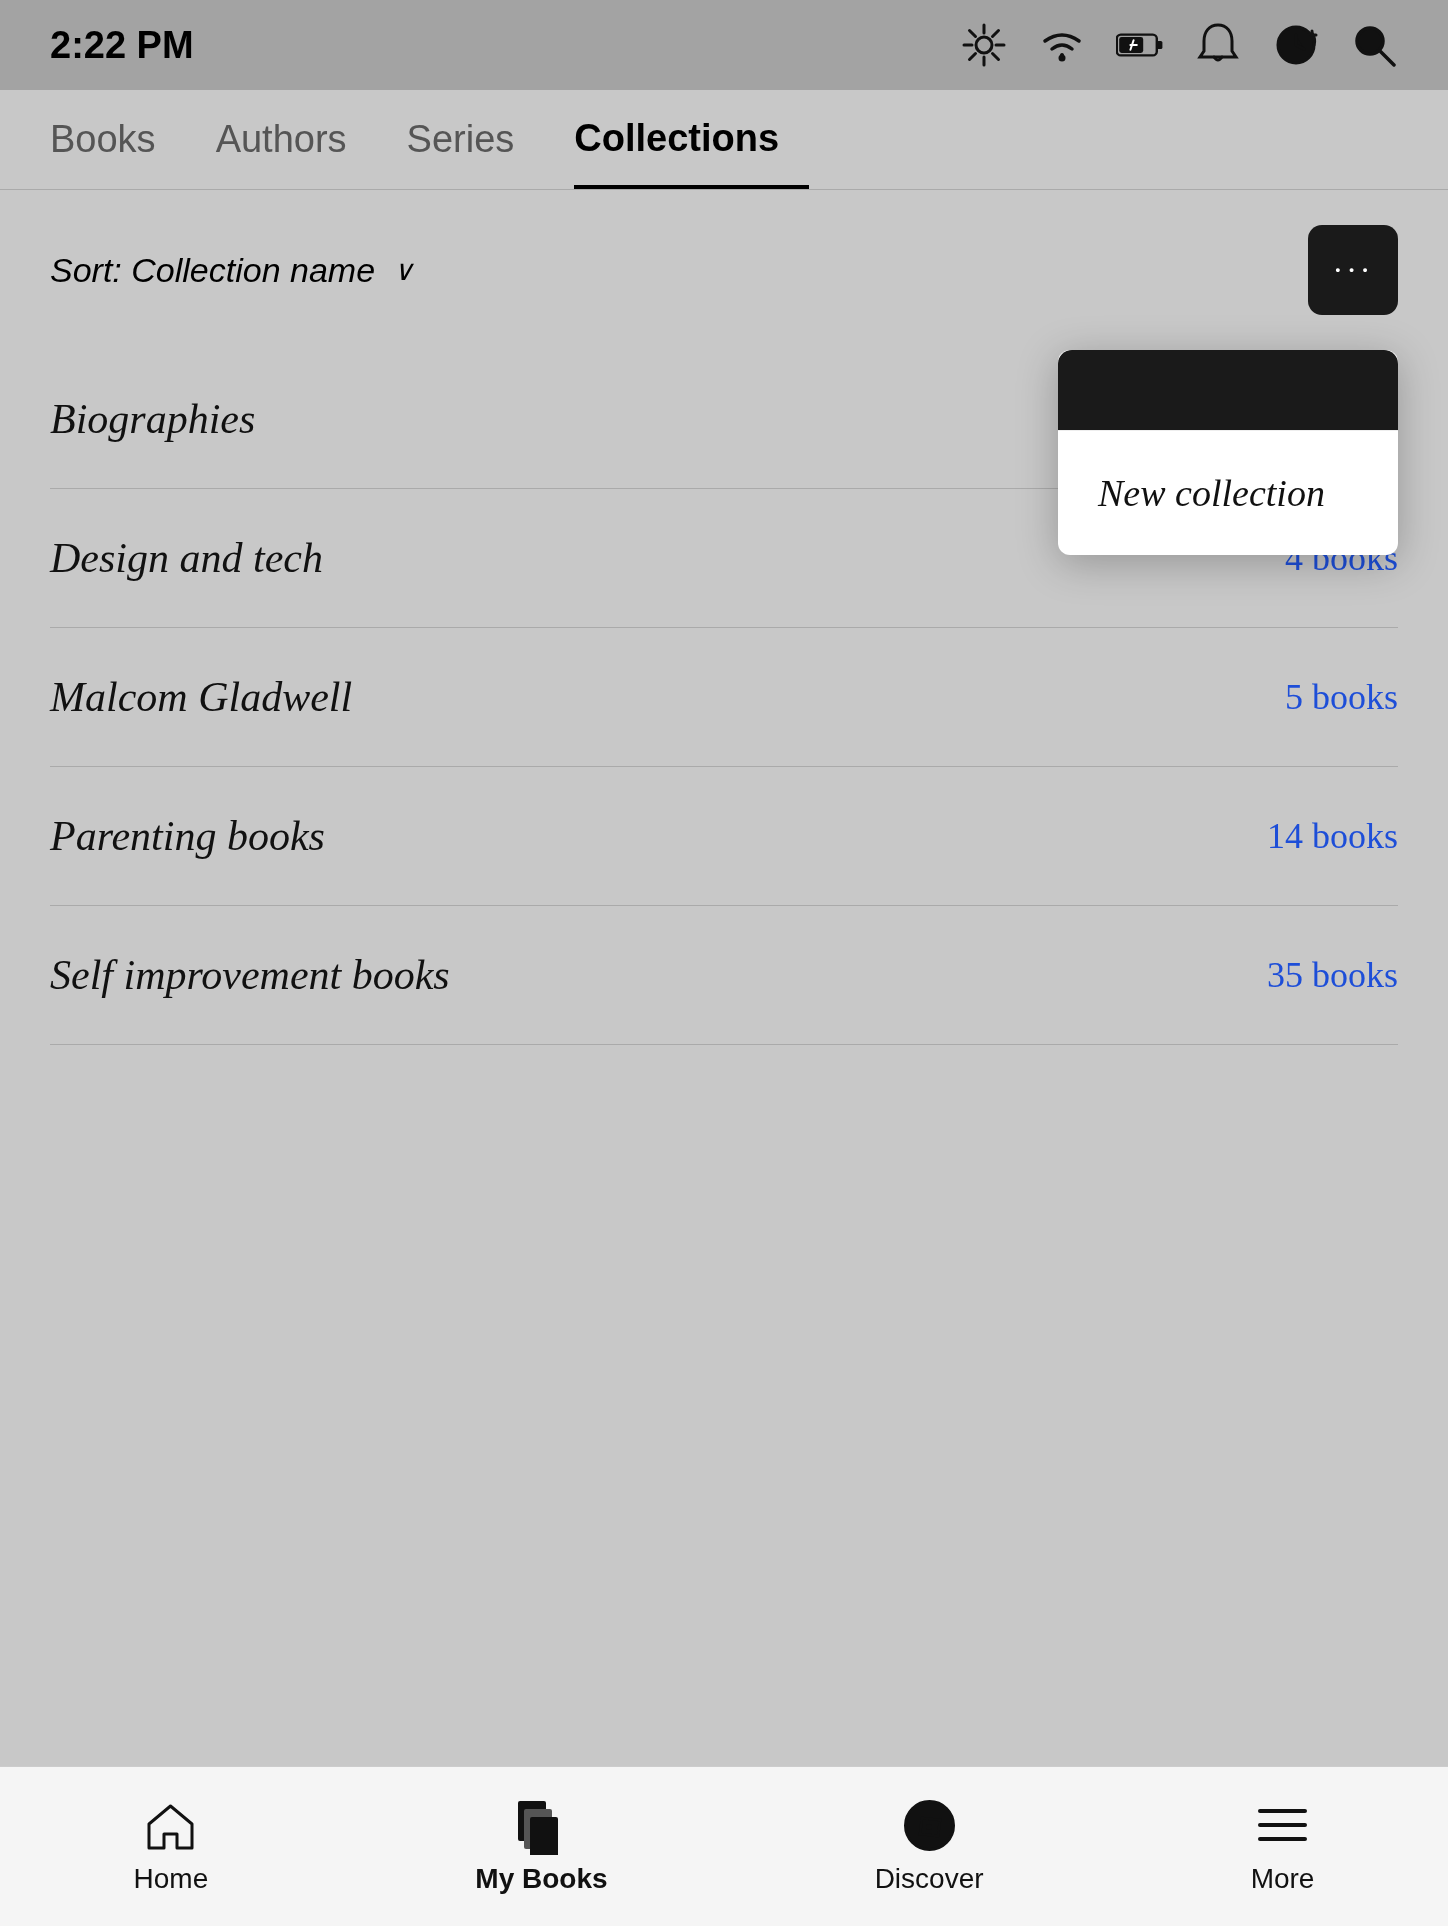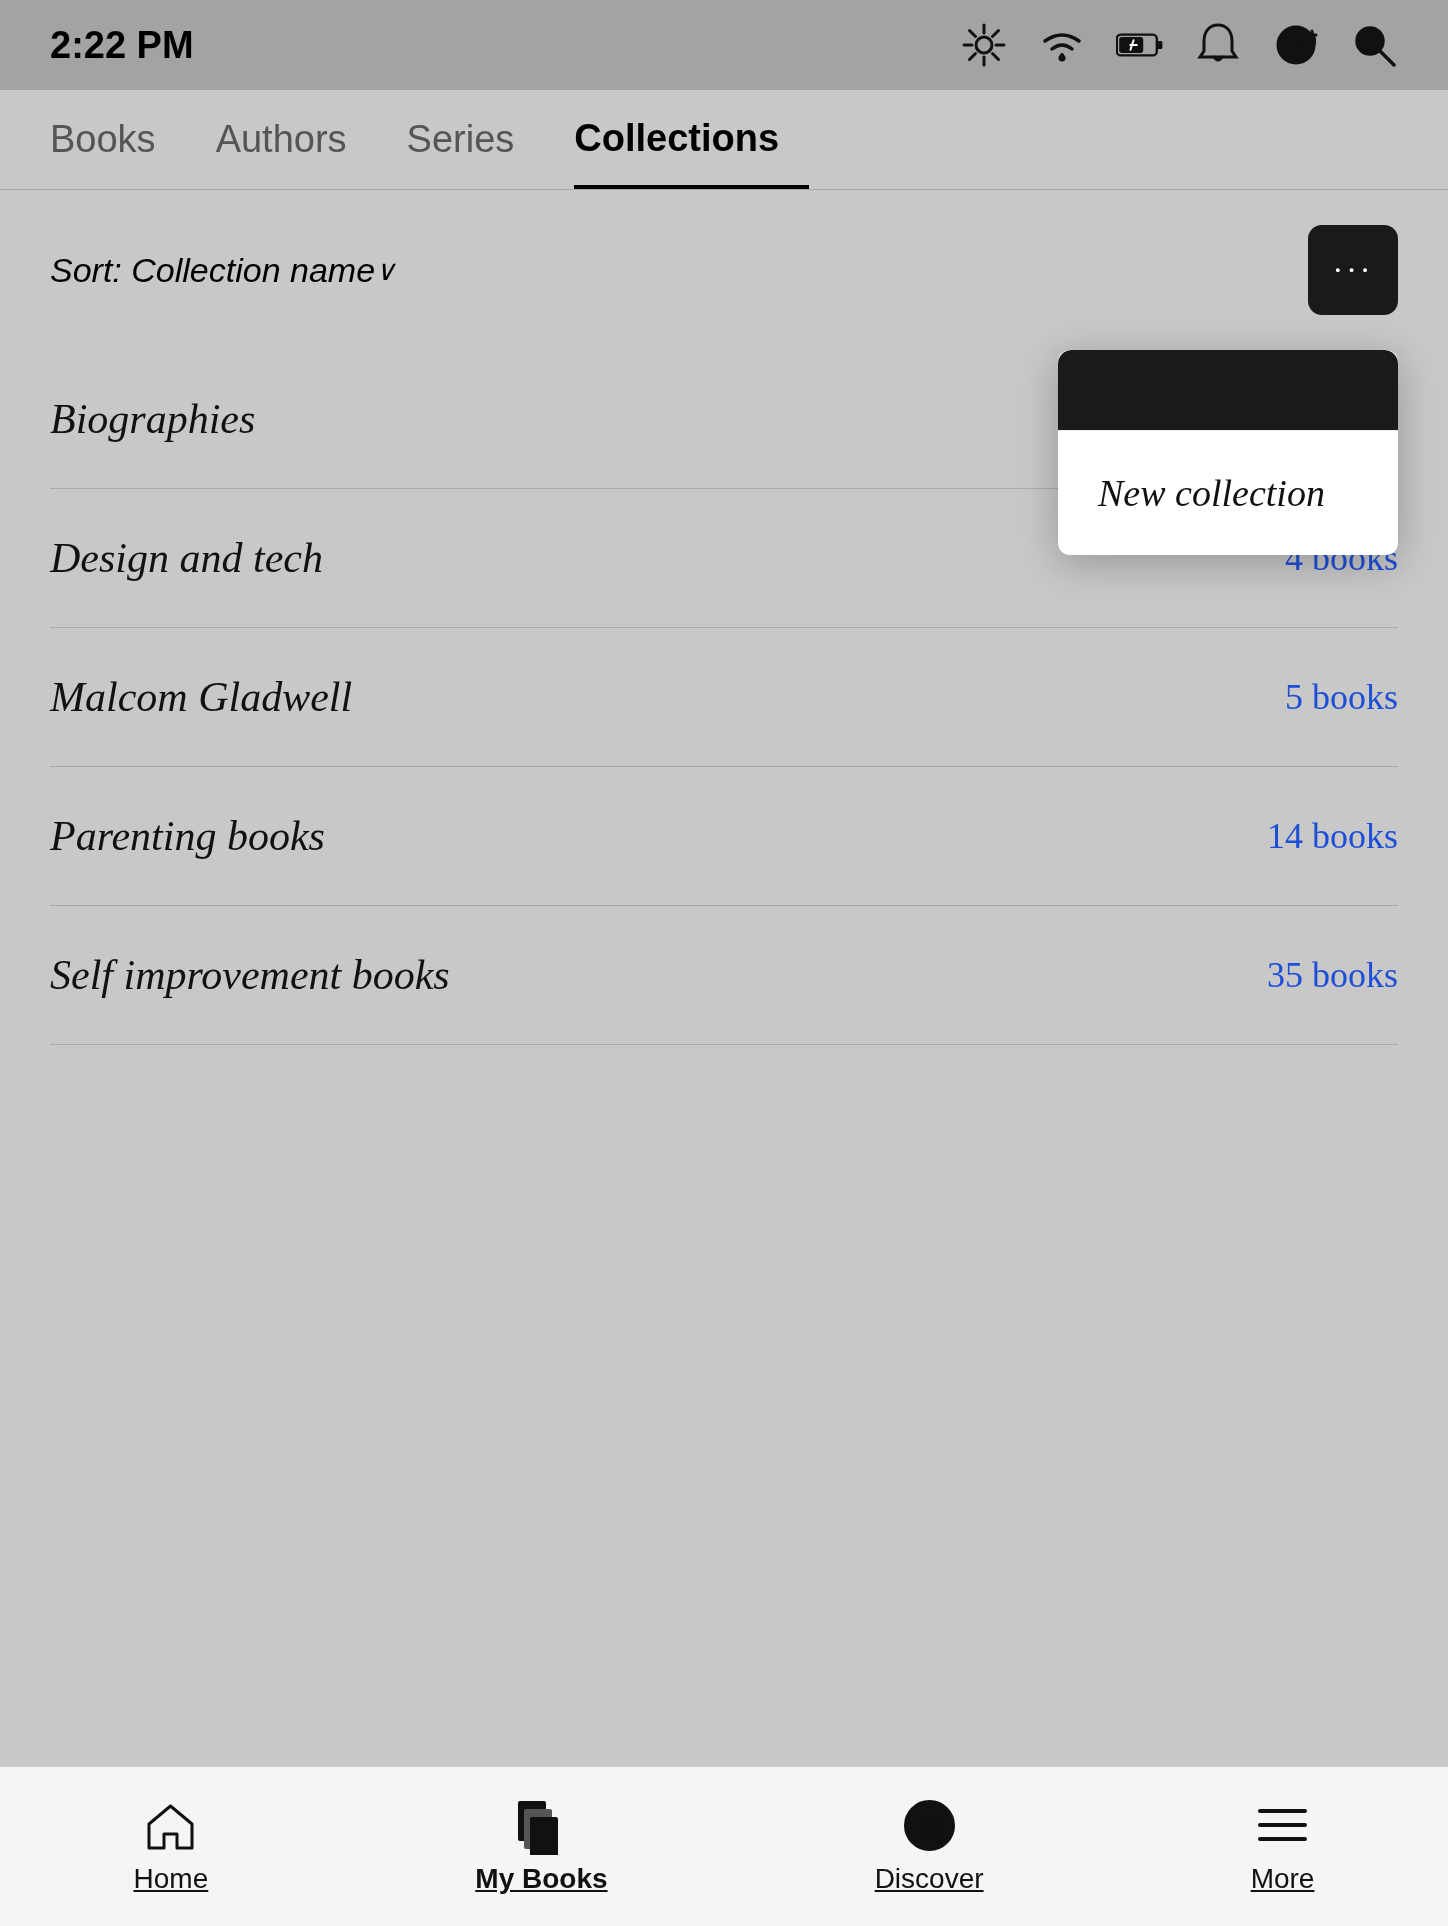--- a/index.html
+++ b/index.html
@@ -91,21 +91,21 @@
       padding: 35px 50px;
       background-color: #c8c8c8;
     }
 
     .sort-label {
       font-family: Arial, sans-serif;
       font-size: 34px;
       color: #000;
       display: flex;
       align-items: center;
-      gap: 0;
+      gap: 18px;
       font-style: italic;
     }
 
     .sort-chevron {
       font-size: 28px;
     }
 
     .more-btn {
       width: 90px;
       height: 90px;
@@ -210,21 +210,20 @@
       height: 55px;
       display: flex;
       align-items: center;
       justify-content: center;
     }
 
     .bottom-nav-label {
       font-family: Arial, sans-serif;
       font-size: 28px;
       color: #111;
-      text-decoration: underline;
     }
 
     .bottom-nav-label.active {
       font-weight: 700;
     }
 
     
     svg {
       fill: #111;
     }

